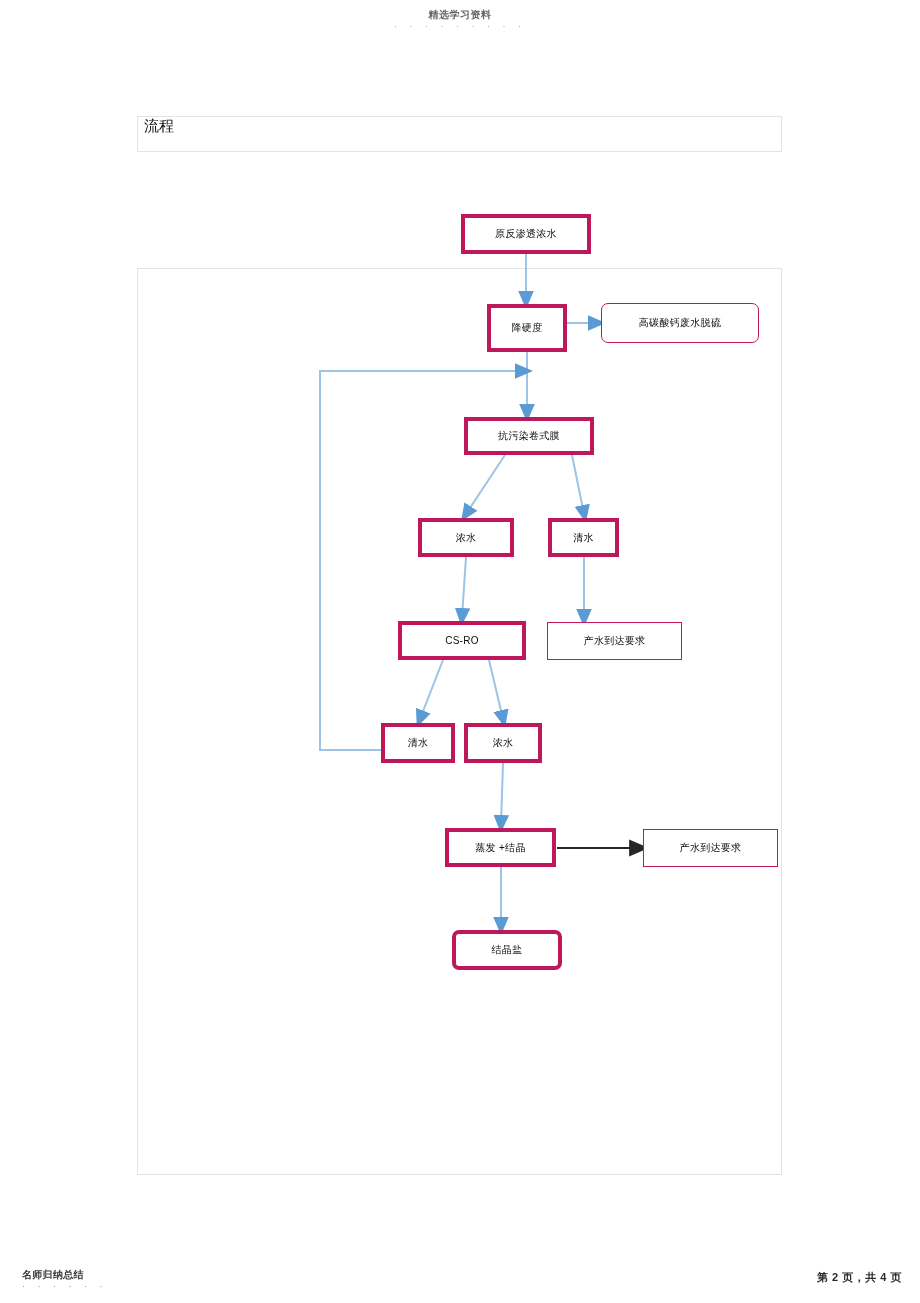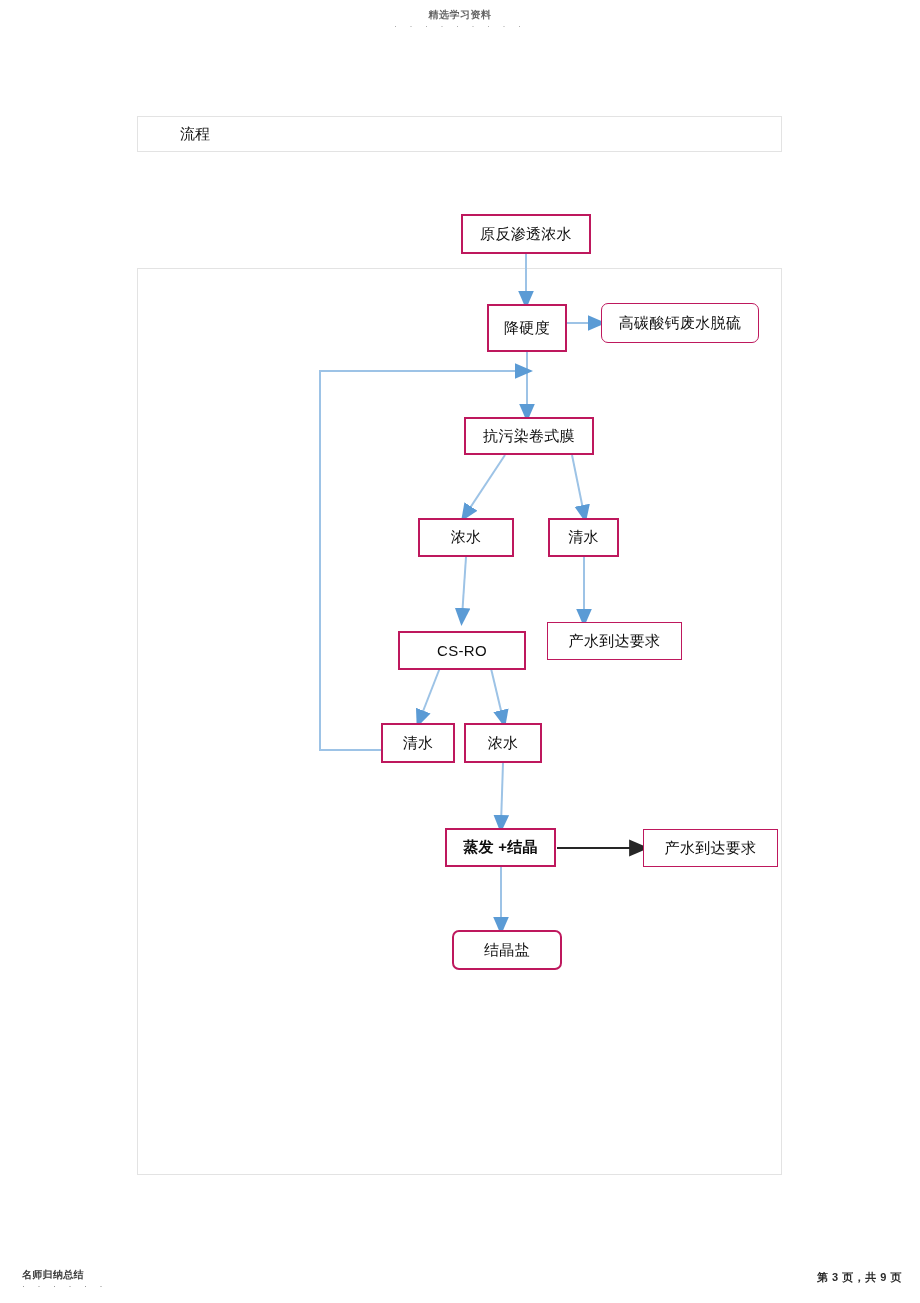--- a/index.html
+++ b/index.html
@@ -78,22 +78,20 @@
   .title-bar {
     position: absolute;
     left: 137px;
     top: 116px;
     width: 645px;
     height: 36px;
     border: 1px solid #e3e3e3;
     box-sizing: border-box;
     background: #ffffff;
     display: flex;
-    align-items: center;
-    padding-left: 36px;
   }
   .title-bar .title-text {
     font-size: 15px;
     color: #111111;
     padding-left: 6px;
   }
 
   
   .diagram-panel {
     position: absolute;
@@ -114,25 +112,25 @@
     height: 1303px;
     pointer-events: none;
   }
   .canvas svg { display: block; }
 
   
   .node {
     position: absolute;
     box-sizing: border-box;
     background: #ffffff;
-    border: 2px solid #be185d;
+    border: 4px solid #be185d;
     display: flex;
     align-items: center;
     justify-content: center;
-    font-size: 15px;
+    font-size: 10px;
     color: #0d0d0d;
     white-space: nowrap;
     letter-spacing: 0.3px;
   }
   .node.thin { border-width: 1.5px; }
 </style>
 </head>
 <body>
 
 <div class="wm-top">
@@ -191,27 +189,27 @@
   </svg>
 </div>
 
 <div id="nodes-layer">
     <div class="node" style="left: 461px; top: 214px; width: 130px; height: 40px;">原反渗透浓水</div>
     <div class="node" style="left: 487px; top: 304px; width: 80px; height: 48px;">降硬度</div>
     <div class="node thin" style="left: 601px; top: 303px; width: 158px; height: 40px; border-radius: 7px;">高碳酸钙废水脱硫</div>
     <div class="node" style="left: 464px; top: 417px; width: 130px; height: 38px;">抗污染卷式膜</div>
     <div class="node" style="left: 418px; top: 518px; width: 96px; height: 39px;">浓水</div>
     <div class="node" style="left: 548px; top: 518px; width: 71px; height: 39px;">清水</div>
-    <div class="node" style="left: 398px; top: 621px; width: 128px; height: 39px; margin-top: 10px;">CS-RO</div>
+    <div class="node" style="left: 398px; top: 621px; width: 128px; height: 39px;">CS-RO</div>
     <div class="node thin" style="left: 547px; top: 622px; width: 135px; height: 38px;">产水到达要求</div>
     <div class="node" style="left: 381px; top: 723px; width: 74px; height: 40px;">清水</div>
     <div class="node" style="left: 464px; top: 723px; width: 78px; height: 40px;">浓水</div>
-    <div class="node" style="left: 445px; top: 828px; width: 111px; height: 39px; font-weight: bold;">蒸发 +结晶</div>
+    <div class="node" style="left: 445px; top: 828px; width: 111px; height: 39px;">蒸发 +结晶</div>
     <div class="node thin" style="left: 643px; top: 829px; width: 135px; height: 38px;">产水到达要求</div>
     <div class="node" style="left: 452px; top: 930px; width: 110px; height: 40px; border-radius: 7px;">结晶盐</div>
   </div>
 
 <div class="wm-bottom-left">
   <span class="wm-text">名师归纳总结</span>
   <span class="wm-dots">· · · · · ·</span>
 </div>
 
-<div class="page-number">第 3 页，共 9 页</div>
+<div class="page-number">第 2 页，共 4 页</div>
 
 </body></html>

